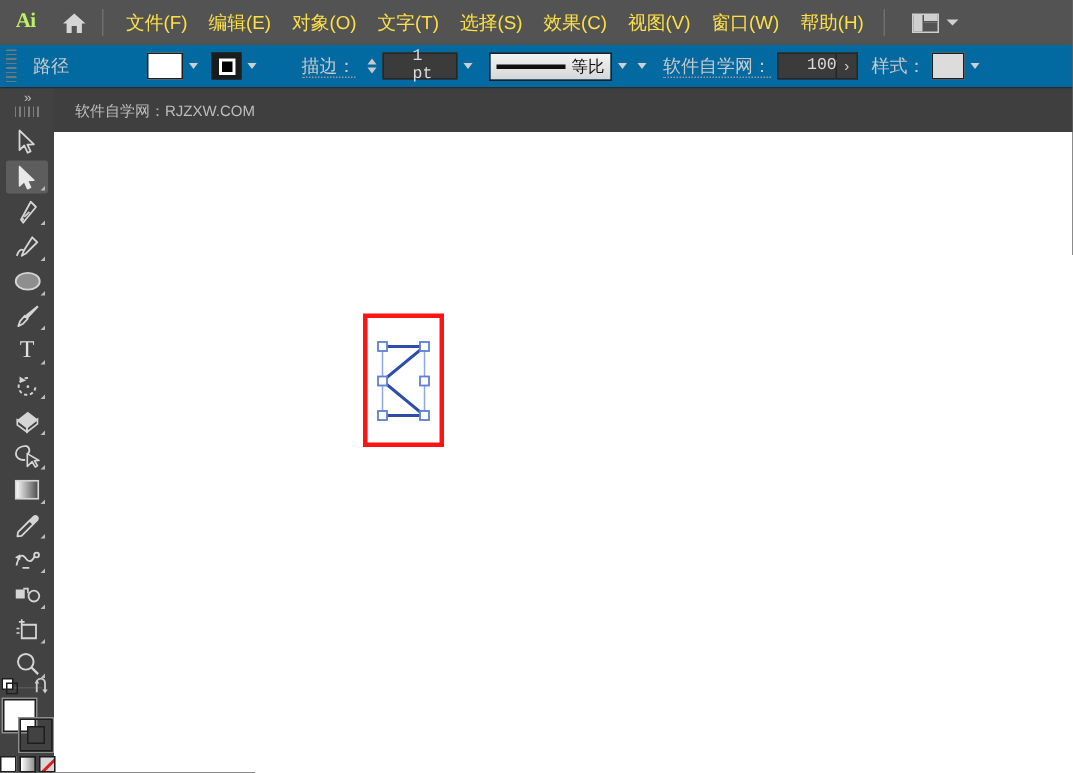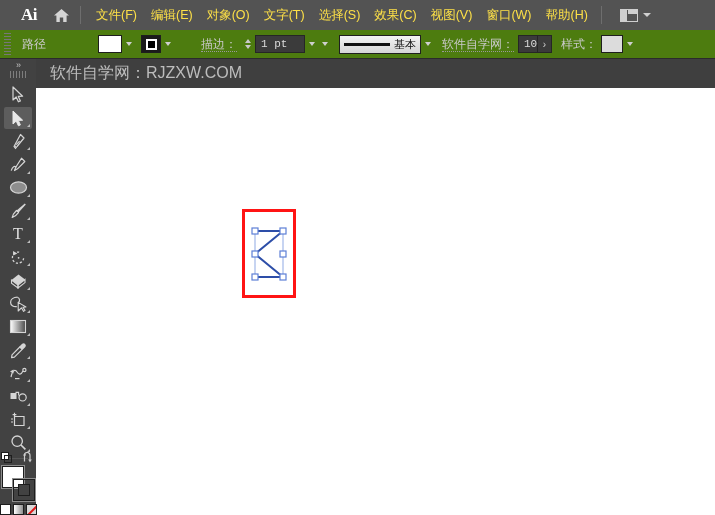--- a/index.html
+++ b/index.html
@@ -14,24 +14,23 @@
 
   
   .menubar {
     position: absolute; left: 0; top: 0; width: 715px; height: 30px;
     background: #535353;
     display: flex; align-items: center;
   }
   .ai-logo {
     width: 34px; height: 30px;
     display: flex; align-items: center; justify-content: center;
-    color: #ffffff; font-size: 17px; font-weight: bold;
+    color: #bef264; font-size: 14px; font-weight: bold;
     font-family: "Liberation Serif", "DejaVu Serif", serif;
     letter-spacing: -0.5px;
-    margin-left: 12px;
   }
   .home-btn {
     width: 30px; height: 30px;
     display: flex; align-items: center; justify-content: center;
   }
   .menu-div {
     width: 1px; height: 18px; background: #6e6e6e; margin: 0 8px 0 4px;
   }
   .menu-item {
     font-size: 12.5px; color: #fde047;
@@ -47,21 +46,21 @@
   .arrange-icon .l { width: 7px; height: 100%; border-right: 1px solid #535353; }
   .arrange-icon .rw { display: flex; flex-direction: column; flex: 1; }
   .arrange-icon .rw i:first-child { height: 5px; border-bottom: 1px solid #535353; }
   .arrange-icon .rw i:last-child { flex: 1; background: transparent; }
   .caret { width: 0; height: 0; border-left: 4px solid transparent;
            border-right: 4px solid transparent; border-top: 4px solid #d0d0d0; }
 
   
   .ctrlbar {
     position: absolute; left: 0; top: 30px; width: 715px; height: 29px;
-    background: #4d7c0f;
+    background: #0369a1;
     border-bottom: 1px solid #2b2b2b;
     display: flex; align-items: center;
   }
   .grip {
     width: 7px; height: 22px; margin: 0 5px 0 4px;
     background: repeating-linear-gradient(to bottom, #777 0 1px, transparent 1px 3px);
   }
   .ctrl-label { font-size: 12px; color: #c9c9c9; white-space: nowrap; }
   .ctrl-label.dotted { border-bottom: 1px dotted #9a9a9a; line-height: 14px; }
   .swatch-box {
@@ -91,21 +90,21 @@
     display: flex; flex-direction: column; align-items: center;
     justify-content: center; gap: 2px; width: 11px; height: 18px;
   }
   .spinner i { width: 0; height: 0; border-left: 3.5px solid transparent;
                border-right: 3.5px solid transparent; }
   .spinner i.up { border-bottom: 4px solid #c9c9c9; }
   .spinner i.dn { border-top: 4px solid #c9c9c9; }
   .num-field {
     height: 18px; background: #3b3b3b; border: 1px solid #262626;
     color: #dcdcdc; font-size: 11px; display: flex; align-items: center;
-    padding: 0 5px; font-family: "Liberation Mono", "DejaVu Sans Mono", monospace;
+    padding: 0 19px; font-family: "Liberation Mono", "DejaVu Sans Mono", monospace;
   }
   .combo {
     height: 19px; background: linear-gradient(to bottom,#f3f3f3,#d6d6d6);
     border: 1px solid #1f1f1f;
     display: flex; align-items: center; padding: 0 4px; gap: 4px;
   }
   .combo .line { flex: 1; height: 3px; background: #111; }
   .combo .cname { font-size: 11px; color: #111; white-space: nowrap; }
   .opa-arrow {
     width: 14px; height: 18px; background: #3b3b3b;
@@ -122,21 +121,21 @@
   }
   .doc-tab {
     background: #535353; height: 29px;
     display: flex; align-items: center; padding: 0 8px 0 12px; gap: 9px;
     border-right: 1px solid #2e2e2e;
   }
   .doc-tab .t { font-size: 11.5px; color: #dedede; white-space: nowrap; }
   .doc-tab .x { font-size: 12px; color: #c7c7c7; line-height: 1; cursor: pointer; }
   .watermark {
     display: flex; align-items: center; padding-left: 14px;
-    font-size: 16px; color: #bdbdbd; white-space: nowrap; text-align: center;
+    font-size: 10px; color: #bdbdbd; white-space: nowrap; text-align: center;
   }
 
   
   .canvas {
     position: absolute; left: 36px; top: 88px; width: 679px; height: 427px;
     background: #ffffff; overflow: hidden;
   }
   .artboard {
     position: absolute; left: 206px; top: 121px; width: 54px; height: 89px;
     border: 3px solid #ff1414; background: #ffffff;
@@ -257,26 +256,26 @@
     <div class="dd-caret"></div>
 
     <div class="ctrl-label dotted" style="margin-left:27px">描边：</div>
     <div class="spinner" style="margin-left:5px">
       <i class="up"></i>
       <i class="dn"></i>
     </div>
     <div class="num-field" style="width:50px;margin-left:2px">1 pt</div>
     <div class="dd-caret"></div>
 
-    <div class="dd-caret"></div>
-
     <div class="combo" style="width:82px;margin-left:8px">
       <span class="line"></span>
-      <span class="cname">基本</span>
-    </div>
+      <span class="cname">等比</span>
+    </div>
+    <div class="dd-caret"></div>
+
     <div class="dd-caret"></div>
 
     <div class="ctrl-label dotted" style="margin-left:8px">软件自学网：</div>
     <div class="num-field" style="width:20px;margin-left:4px">100%</div>
     <div class="opa-arrow">›</div>
 
     <div class="ctrl-label" style="margin-left:9px">样式：</div>
     <div class="style-swatch" style="margin-left:4px"></div>
     <div class="dd-caret"></div>
   </div>

